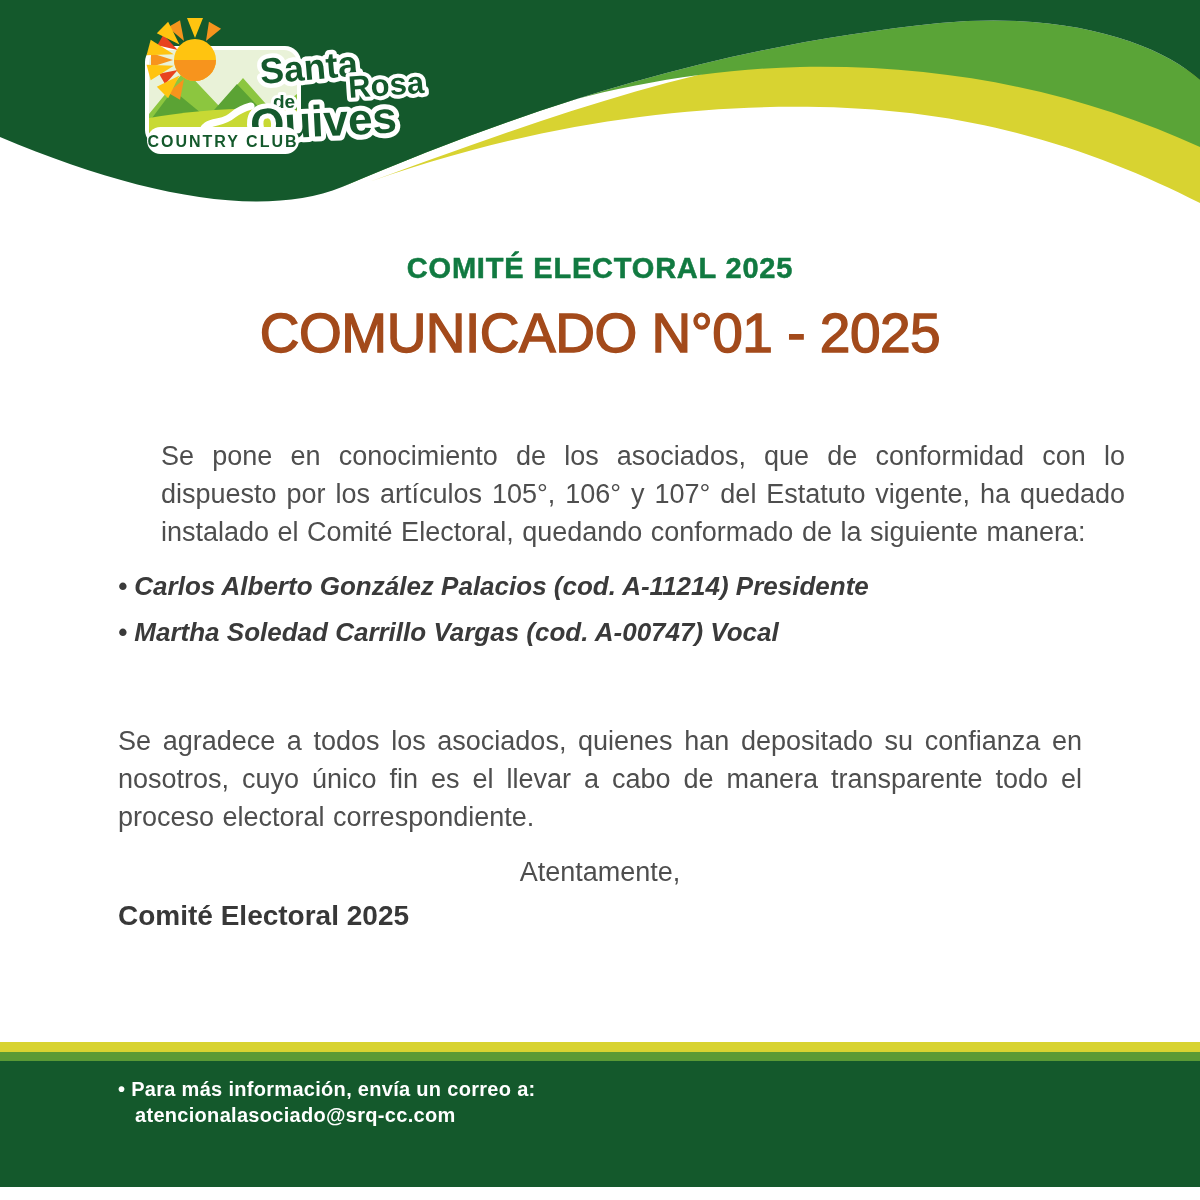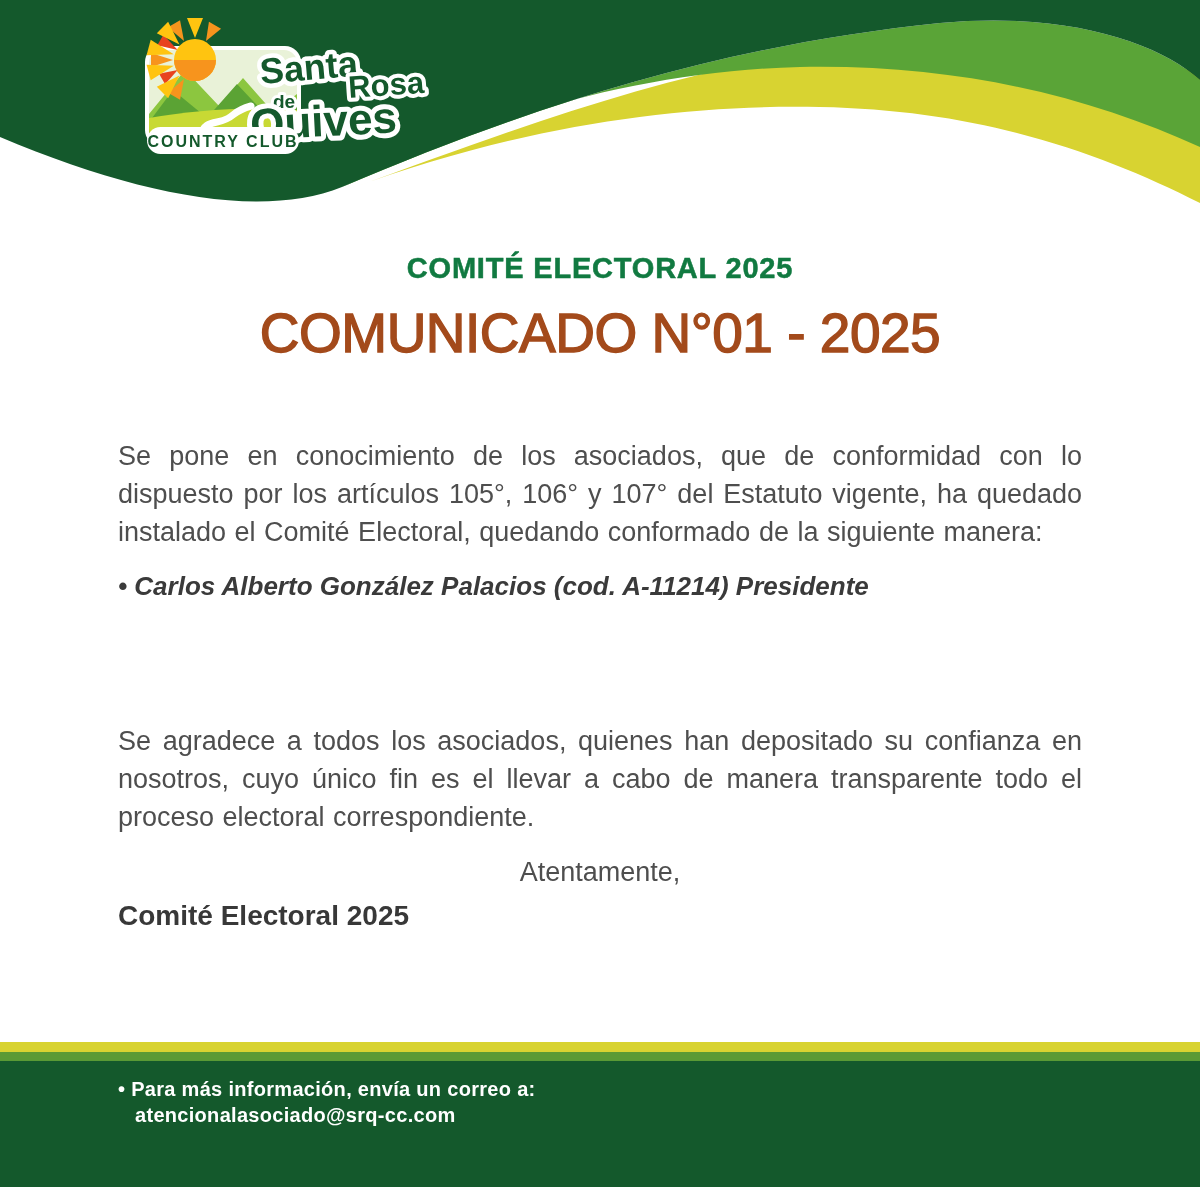--- a/index.html
+++ b/index.html
@@ -40,21 +40,21 @@
     -webkit-text-stroke: 1.4px #a34a1b;
   }
 
   
   .content { position: absolute; left: 118px; width: 964px; color: #4e4e4e; }
   .para {
     font-size: 27px; line-height: 38px;
     text-align: justify; text-align-last: left;
     word-spacing: 1px;
   }
-  .p1 { top: 437px; }
+  .p1 { top: 437px; margin-left: 43px; }
   .p2 { top: 722px; }
 
   .members { top: 563px; list-style: none; font-style: italic; }
   .members li {
     font-size: 26px; font-weight: bold; color: #3a3a3a;
     line-height: 46px; white-space: nowrap;
   }
   .members li::before { content: "• "; color: #3a3a3a; }
 
   .salutation { top: 857px; font-size: 27px; }
@@ -143,20 +143,21 @@
   <text x="90" y="133" text-anchor="middle" font-family="Liberation Sans, sans-serif" font-weight="bold" font-size="16" letter-spacing="2" fill="#14592c">COUNTRY CLUB</text>
 </svg>
 
 <div class="kicker">COMITÉ ELECTORAL 2025</div>
 <h1 class="title">COMUNICADO N°01 - 2025</h1>
 
 <p class="content para p1" style="top:437px;">Se pone en conocimiento de los asociados, que de conformidad con lo dispuesto por los artículos 105°, 106° y 107° del Estatuto vigente, ha quedado instalado el Comité Electoral, quedando conformado de la siguiente manera:</p>
 
 <ul class="content members" style="top:563px;">
   <li>Carlos Alberto González Palacios (cod. A-11214) Presidente</li>
+  <li>Martha Soledad Carrillo Vargas (cod. A-00747) Vocal</li>
 </ul>
 
 <p class="content para p2" style="top:722px;">Se agradece a todos los asociados, quienes han depositado su confianza en nosotros, cuyo único fin es el llevar a cabo de manera transparente todo el proceso electoral correspondiente.</p>
 
 <p class="content salutation" style="top:857px;text-align:center;">Atentamente,</p>
 <p class="content signature" style="top:900px;">Comité Electoral 2025</p>
 
 <div class="footer">
   <div class="stripe-yellow"></div>
   <div class="stripe-green"></div>

